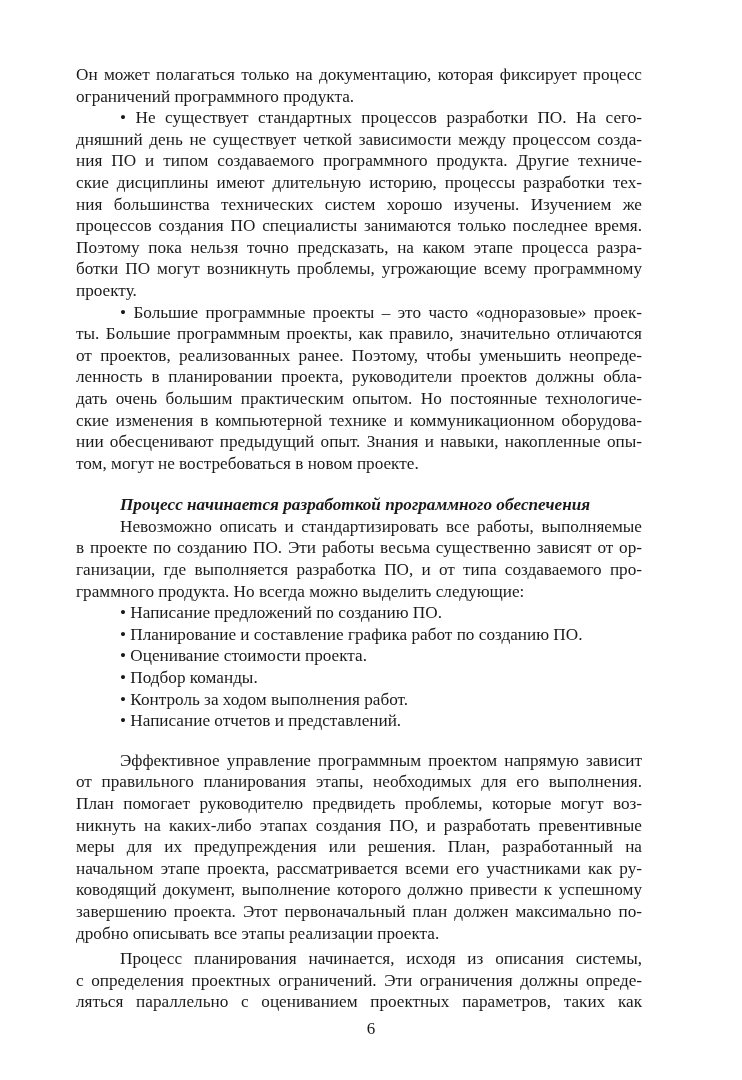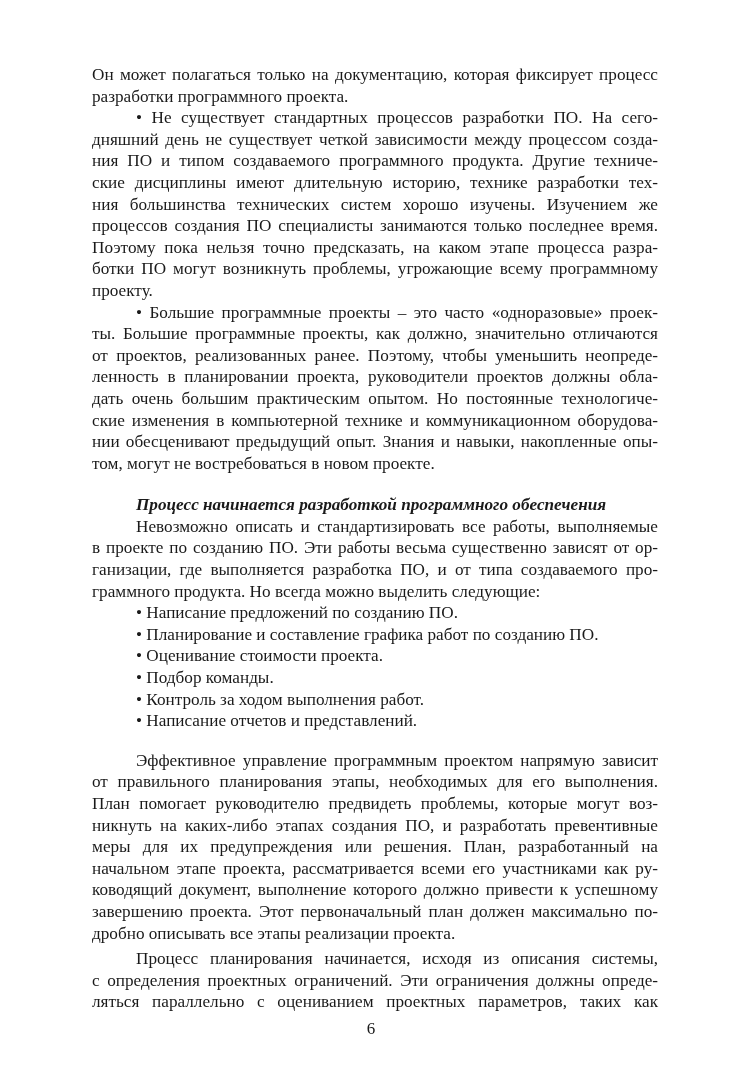--- a/index.html
+++ b/index.html
@@ -1,18 +1,18 @@
 <!DOCTYPE html>
 <html><head>
 <meta charset="utf-8">
 <style>
   html, body { margin: 0; padding: 0; background: #ffffff; }
   body { width: 742px; height: 1080px; position: relative; overflow: hidden; }
   .page {
-    position: absolute; left: 92px; top: 64px; width: 566px;
+    position: absolute; left: 76px; top: 64px; width: 566px;
     font-family: "Liberation Serif", "DejaVu Serif", serif;
     font-size: 17.2px; line-height: 21.6px; color: #1a1a1a;
   }
   .line { display: block; white-space: nowrap; height: 21.6px; text-align: justify; text-align-last: justify; }
   .line.last { text-align-last: left; }
   .indent { padding-left: 44px; }
   .heading { font-weight: bold; font-style: italic; text-align-last: left; }
   .gap { height: 20px; }
   .gap2 { height: 18px; }
   .bullet-item { padding-left: 44px; text-align-last: left; }
@@ -20,38 +20,38 @@
     position: absolute; left: 0; width: 742px; top: 1019px; text-align: center;
     font-family: "Liberation Serif", "DejaVu Serif", serif; font-size: 17px; color: #1a1a1a;
   }
 </style>
 </head>
 <body>
 
 <div class="page">
   <div>
     <span class="line">Он может полагаться только на документацию, которая фиксирует процесс</span>
-    <span class="line last">разработки программного проекта.</span>
+    <span class="line last">ограничений программного продукта.</span>
   </div>
 
   <div>
     <span class="line indent">• Не существует стандартных процессов разработки ПО. На сего-</span>
     <span class="line">дняшний день не существует четкой зависимости между процессом созда-</span>
     <span class="line">ния ПО и типом создаваемого программного продукта. Другие техниче-</span>
-    <span class="line">ские дисциплины имеют длительную историю, технике разработки тех-</span>
+    <span class="line">ские дисциплины имеют длительную историю, процессы разработки тех-</span>
     <span class="line">ния большинства технических систем хорошо изучены. Изучением же</span>
     <span class="line">процессов создания ПО специалисты занимаются только последнее время.</span>
     <span class="line">Поэтому пока нельзя точно предсказать, на каком этапе процесса разра-</span>
     <span class="line">ботки ПО могут возникнуть проблемы, угрожающие всему программному</span>
     <span class="line last">проекту.</span>
   </div>
 
   <div>
     <span class="line indent">• Большие программные проекты – это часто «одноразовые» проек-</span>
-    <span class="line">ты. Большие программные проекты, как должно, значительно отличаются</span>
+    <span class="line">ты. Большие программным проекты, как правило, значительно отличаются</span>
     <span class="line">от проектов, реализованных ранее. Поэтому, чтобы уменьшить неопреде-</span>
     <span class="line">ленность в планировании проекта, руководители проектов должны обла-</span>
     <span class="line">дать очень большим практическим опытом. Но постоянные технологиче-</span>
     <span class="line">ские изменения в компьютерной технике и коммуникационном оборудова-</span>
     <span class="line">нии обесценивают предыдущий опыт. Знания и навыки, накопленные опы-</span>
     <span class="line last">том, могут не востребоваться в новом проекте.</span>
   </div>
 
   <div class="gap"></div>
 

